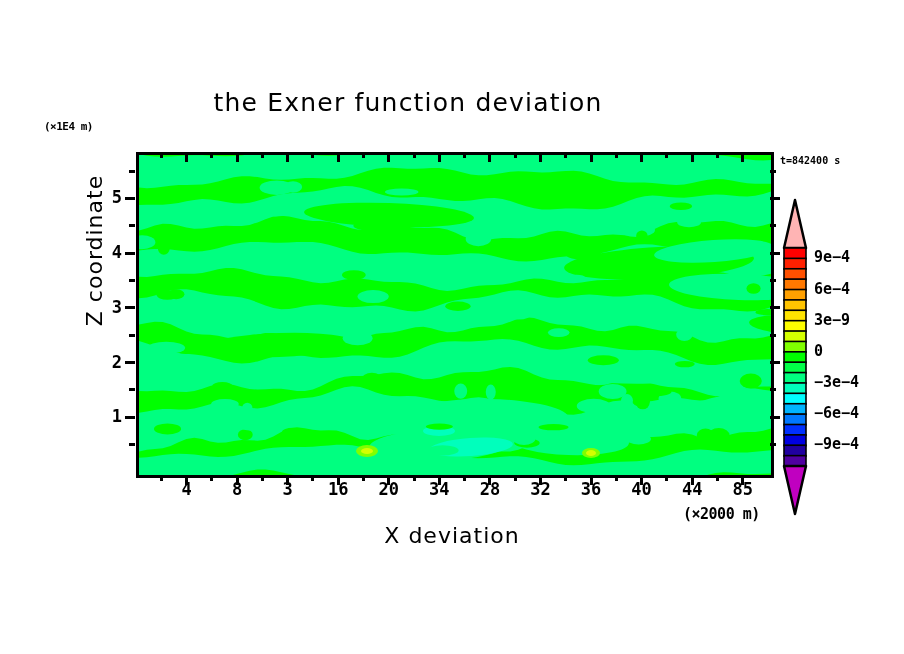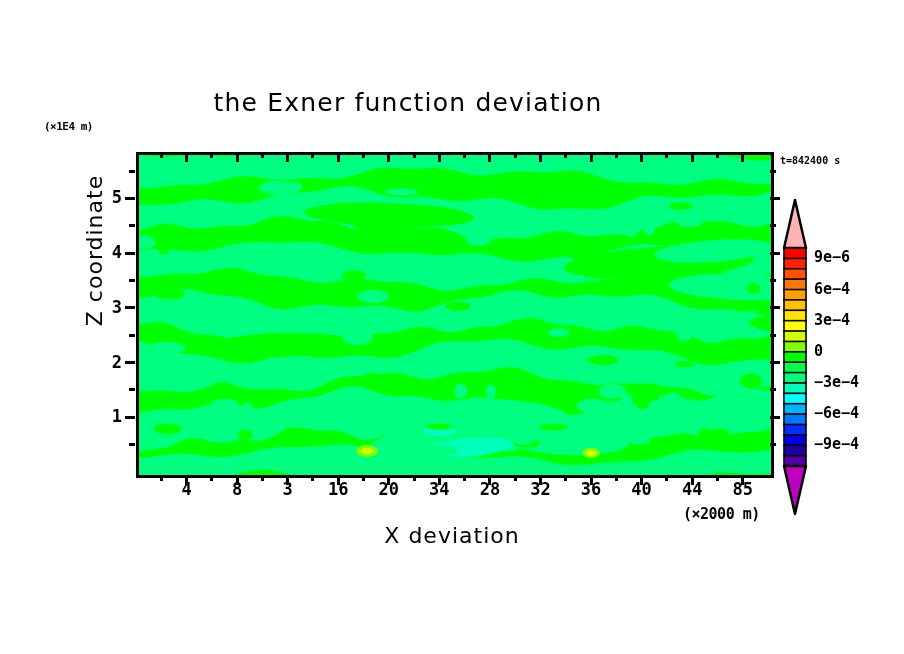--- a/index.html
+++ b/index.html
@@ -273,20 +273,20 @@
         <rect x="5" y="216.10" width="22" height="10.78" fill="#0078ff" stroke="#000" stroke-width="1.6"></rect>
         <rect x="5" y="226.48" width="22" height="10.78" fill="#0030ff" stroke="#000" stroke-width="1.6"></rect>
         <rect x="5" y="236.86" width="22" height="10.78" fill="#0000e0" stroke="#000" stroke-width="1.6"></rect>
         <rect x="5" y="247.24" width="22" height="10.78" fill="#2000a0" stroke="#000" stroke-width="1.6"></rect>
         <rect x="5" y="257.62" width="22" height="10.78" fill="#5000a0" stroke="#000" stroke-width="1.6"></rect>
       </g>
     <polygon id="cap-lo" points="16,316 27,268 5,268" stroke="#000" stroke-width="2.5" stroke-linejoin="round" fill="#c000c0"></polygon>
   </svg>
 </div>
 <div id="cblabels">
-    <div class="cblab" style="top: 248.4px;">9e−6</div>
+    <div class="cblab" style="top: 248.4px;">9e−4</div>
     <div class="cblab" style="top: 279.5px;">6e−4</div>
-    <div class="cblab" style="top: 310.7px;">3e−4</div>
+    <div class="cblab" style="top: 310.7px;">3e−9</div>
     <div class="cblab" style="top: 341.8px;">0</div>
     <div class="cblab" style="top: 373px;">−3e−4</div>
     <div class="cblab" style="top: 404.1px;">−6e−4</div>
     <div class="cblab" style="top: 435.2px;">−9e−4</div>
   </div>
 
 </body></html>

